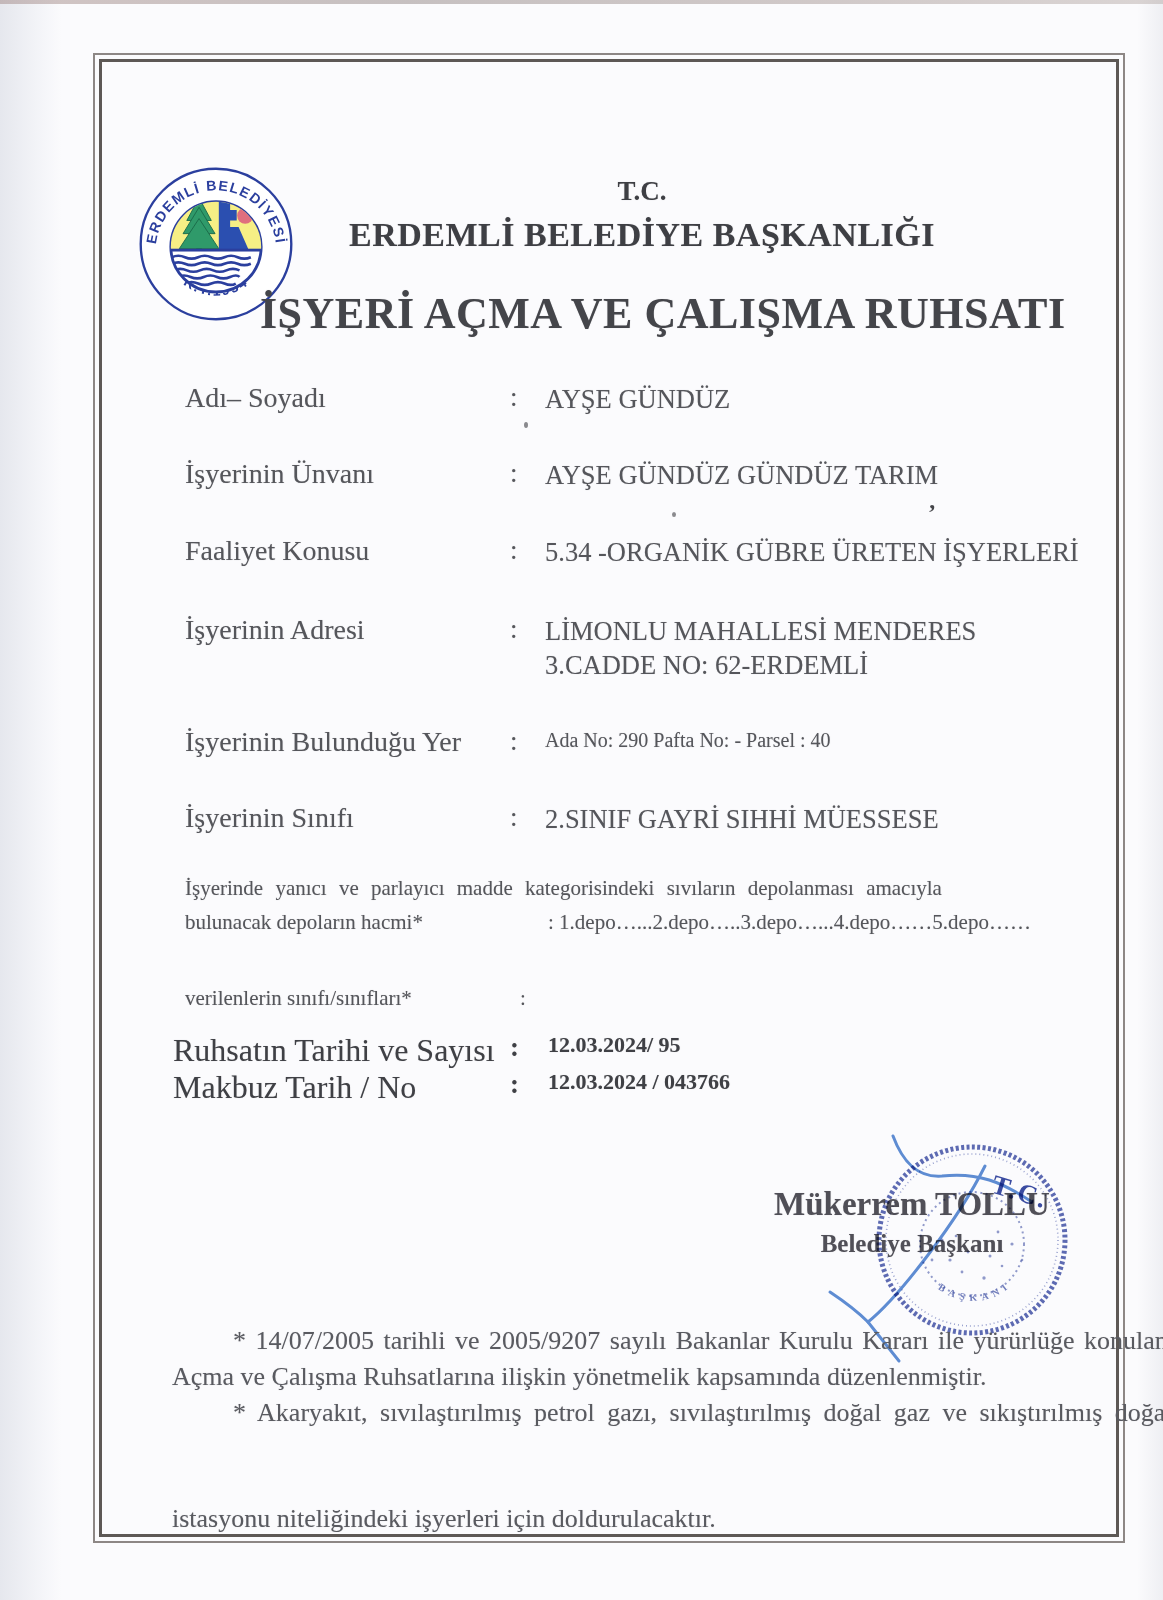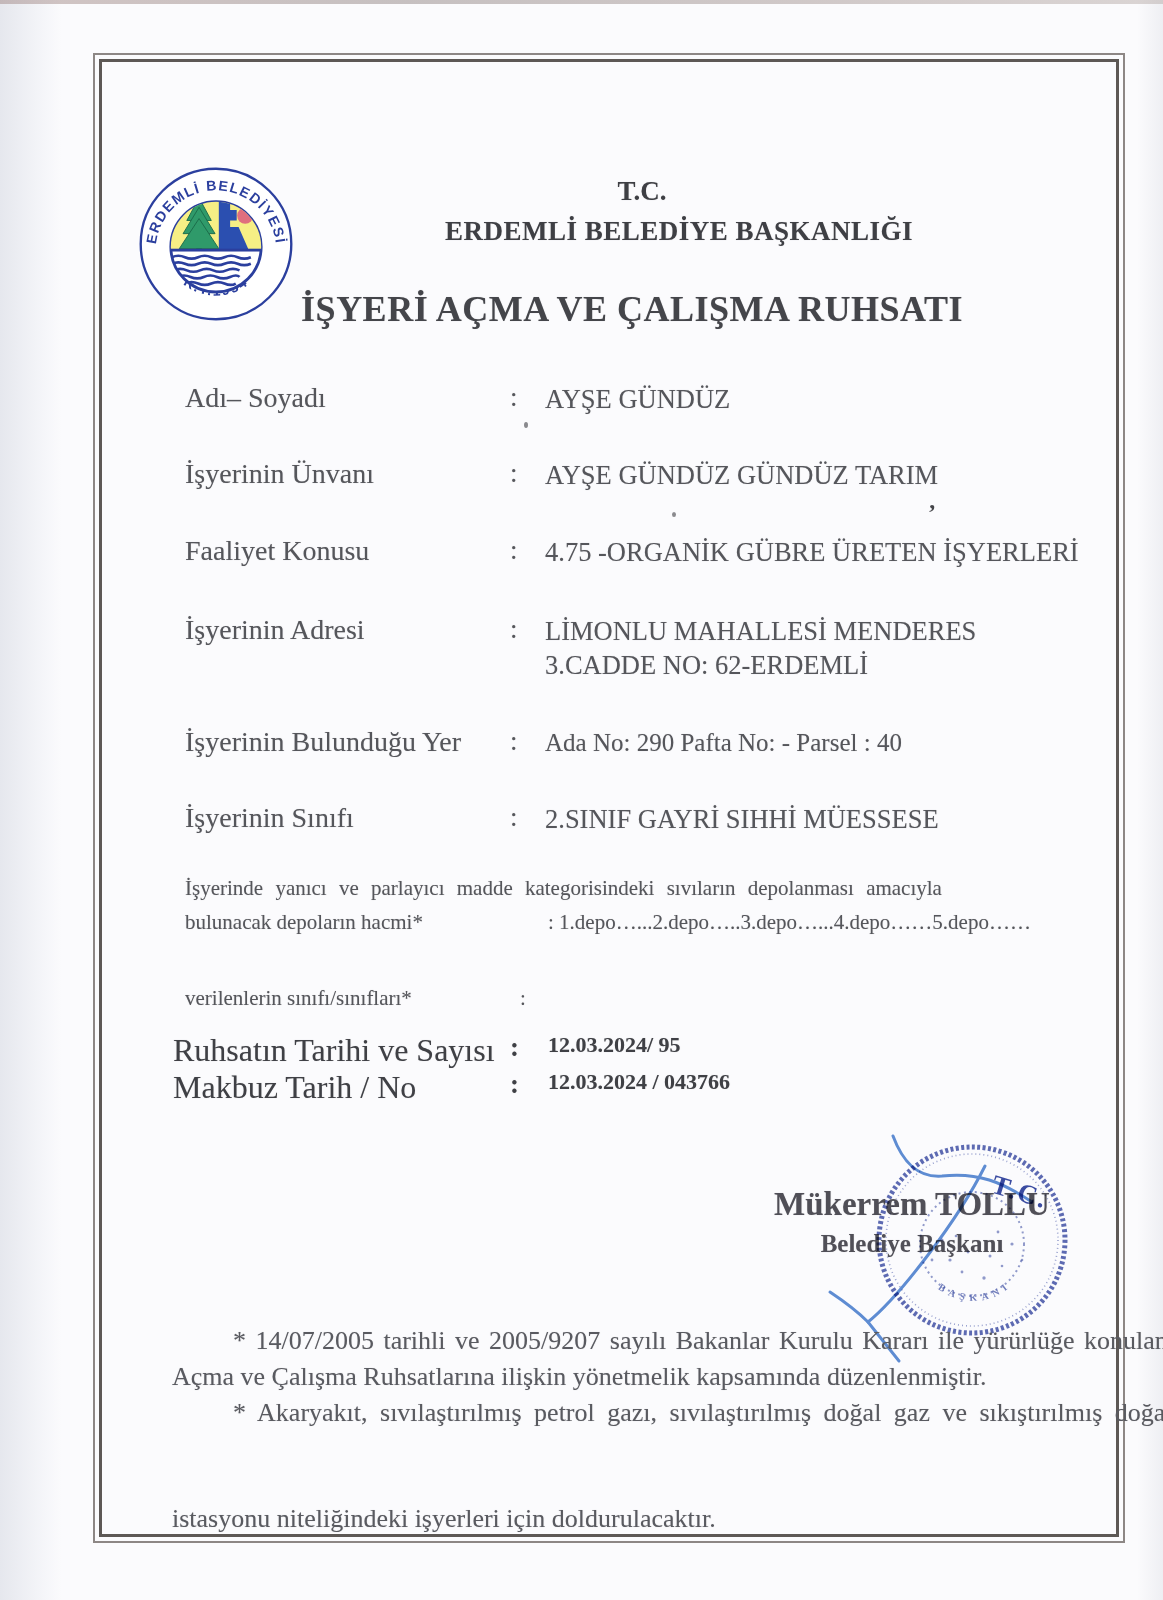--- a/index.html
+++ b/index.html
@@ -23,27 +23,27 @@
   .frame{
     position:absolute;left:99px;top:59px;width:1014px;height:1472px;
     border:3px solid #5d5855;
     outline:2px solid #8d8785;
     outline-offset:4px;
   }
   .txt{position:absolute;white-space:nowrap;text-shadow:0 0 1px rgba(95,95,100,.30);}
   .center{text-align:center;}
 
   .hdr-tc{left:292px;top:176px;width:700px;font-size:27px;font-weight:bold;color:#3e3f44;}
-  .hdr-org{left:292px;top:216px;width:700px;font-size:27px;font-weight:bold;color:#3e3f44;letter-spacing:.5px;padding-left:37px;}
-  .hdr-title{left:252px;top:288px;width:760px;font-size:36px;font-weight:bold;color:#44454a;letter-spacing:.5px;}
+  .hdr-org{left:292px;top:216px;width:700px;font-size:34px;font-weight:bold;color:#3e3f44;letter-spacing:.5px;}
+  .hdr-title{left:260px;top:288px;width:760px;font-size:44px;font-weight:bold;color:#44454a;letter-spacing:.5px;}
 
   .row-label{left:185px;font-size:28px;color:#55565b;text-align:right;}
   .row-colon{left:510px;font-size:27px;color:#55565b;}
   .row-value{left:545px;font-size:26.5px;color:#55565b;}
-  .val-sm{font-size:25px;text-align:center;}
+  .val-sm{font-size:20px;text-align:center;}
 
   .para{font-size:21px;color:#55565b;}
   .rec-label{left:173px;font-size:32px;font-weight:normal;color:#3f4045;}
   .rec-colon{left:510px;font-size:27px;font-weight:bold;color:#3f4045;}
   .rec-value{left:548px;font-size:22px;font-weight:bold;color:#3f4045;}
 
   .sig-name{left:752px;top:1186px;width:320px;font-size:33px;font-weight:bold;color:#504f57;}
   .sig-title{left:762px;top:1230px;width:300px;font-size:25px;font-weight:bold;color:#504f57;}
 
   .fn{font-size:26px;color:#595a60;}
@@ -110,21 +110,21 @@
   <div class="txt row-label" style="top:382px">Adı– Soyadı</div>
   <div class="txt row-colon" style="top:382px">:</div>
   <div class="txt row-value" style="top:384px">AYŞE GÜNDÜZ</div>
 
   <div class="txt row-label" style="top:458px">İşyerinin Ünvanı</div>
   <div class="txt row-colon" style="top:458px">:</div>
   <div class="txt row-value" style="top:460px">AYŞE GÜNDÜZ GÜNDÜZ TARIM</div>
 
   <div class="txt row-label" style="top:535px">Faaliyet Konusu</div>
   <div class="txt row-colon" style="top:535px">:</div>
-  <div class="txt row-value" style="top:537px">4.75 -ORGANİK GÜBRE ÜRETEN İŞYERLERİ</div>
+  <div class="txt row-value" style="top:537px">5.34 -ORGANİK GÜBRE ÜRETEN İŞYERLERİ</div>
   <div class="apostrophe">ʼ</div>
 
   <div class="txt row-label" style="top:614px">İşyerinin Adresi</div>
   <div class="txt row-colon" style="top:614px">:</div>
   <div class="txt row-value" style="top:616px">LİMONLU MAHALLESİ MENDERES</div>
   <div class="txt row-value" style="top:650px">3.CADDE NO: 62-ERDEMLİ</div>
 
   <div class="txt row-label" style="top:726px">İşyerinin Bulunduğu Yer</div>
   <div class="txt row-colon" style="top:726px">:</div>
   <div class="txt row-value val-sm" style="top:729px">Ada No: 290  Pafta No: - Parsel : 40</div>

